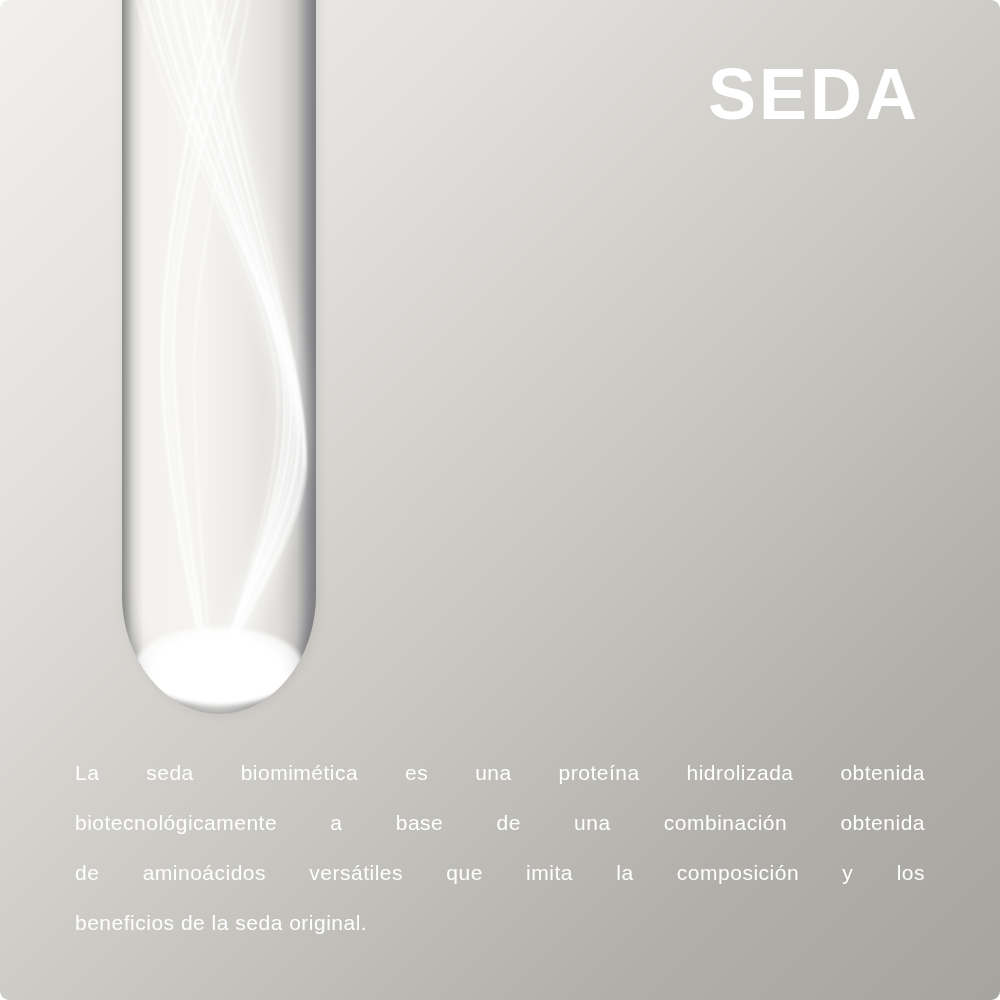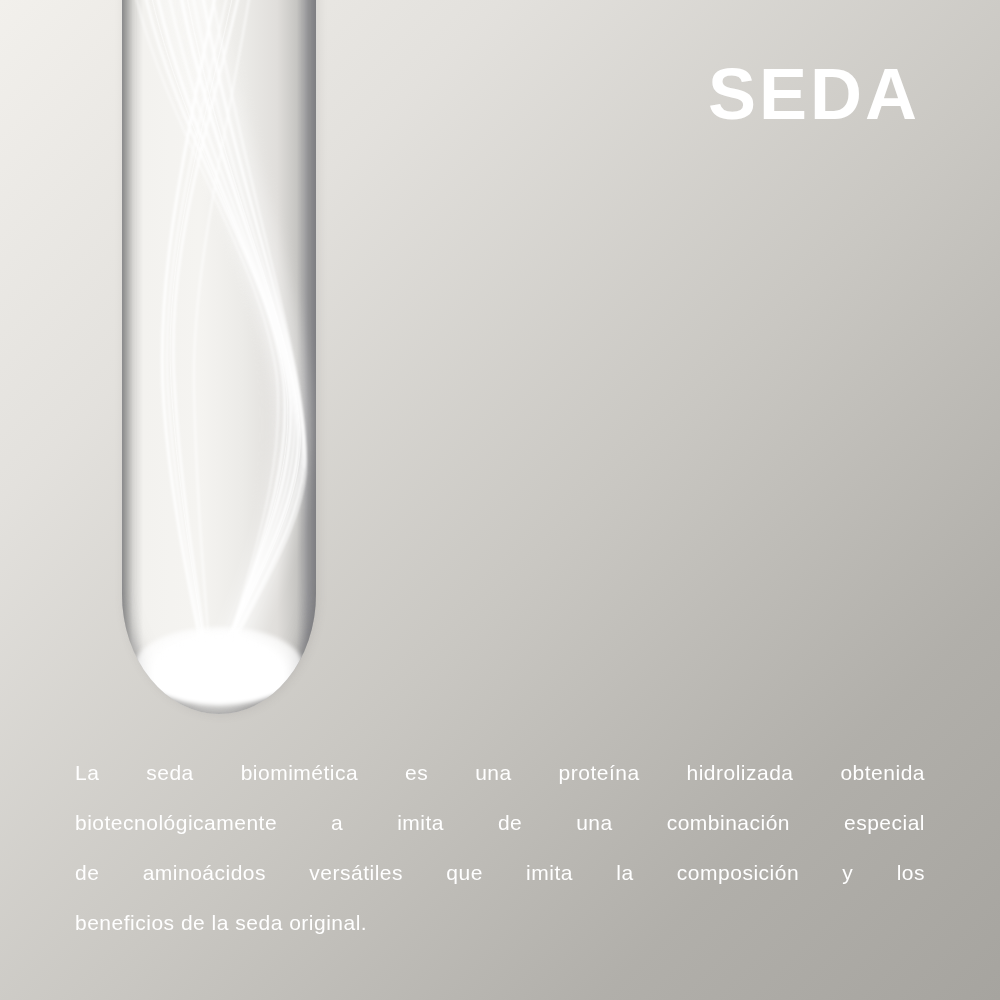--- a/index.html
+++ b/index.html
@@ -3,20 +3,21 @@
 <meta charset="utf-8">
 <style>
   html, body { margin: 0; padding: 0; }
   body {
     width: 1000px; height: 1000px; overflow: hidden;
     font-family: "Liberation Sans", sans-serif;
   }
   .poster {
     position: relative; width: 1000px; height: 1000px; overflow: hidden;
     background: linear-gradient(135deg, #f2f0ec 0%, #e3e1dd 25%, #c9c7c2 55%, #b1afaa 80%, #a6a49f 100%);
+    border-radius: 9px;
   }
 
   
   .tube {
     position: absolute; left: 122px; top: -14px; width: 194px; height: 728px;
     border-radius: 0 0 97px 97px / 0 0 120px 120px;
     background: linear-gradient(to right,
       #8f8f91 0%, #aaaaa8 2%, #d9d8d5 5.5%, #f3f2ef 11%,
       #f5f4f1 40%, #ecebe8 62%, #e0dedb 80%, #c6c5c2 90%,
       #97979a 96%, #8a8a8d 100%);
@@ -100,18 +101,18 @@
     </svg>
     <div class="pool"></div>
   </div>
 
   <div class="headline">
     <div>SEDA</div>
   </div>
 
   <div class="bodytext">
     <div class="line just">La seda biomimética es una proteína hidrolizada obtenida</div>
-    <div class="line just">biotecnológicamente a imita de una combinación especial</div>
+    <div class="line just">biotecnológicamente a base de una combinación obtenida</div>
     <div class="line just">de aminoácidos versátiles que imita la composición y los</div>
     <div class="line">beneficios de la seda original.</div>
   </div>
 
 </div>
 
 </body></html>

